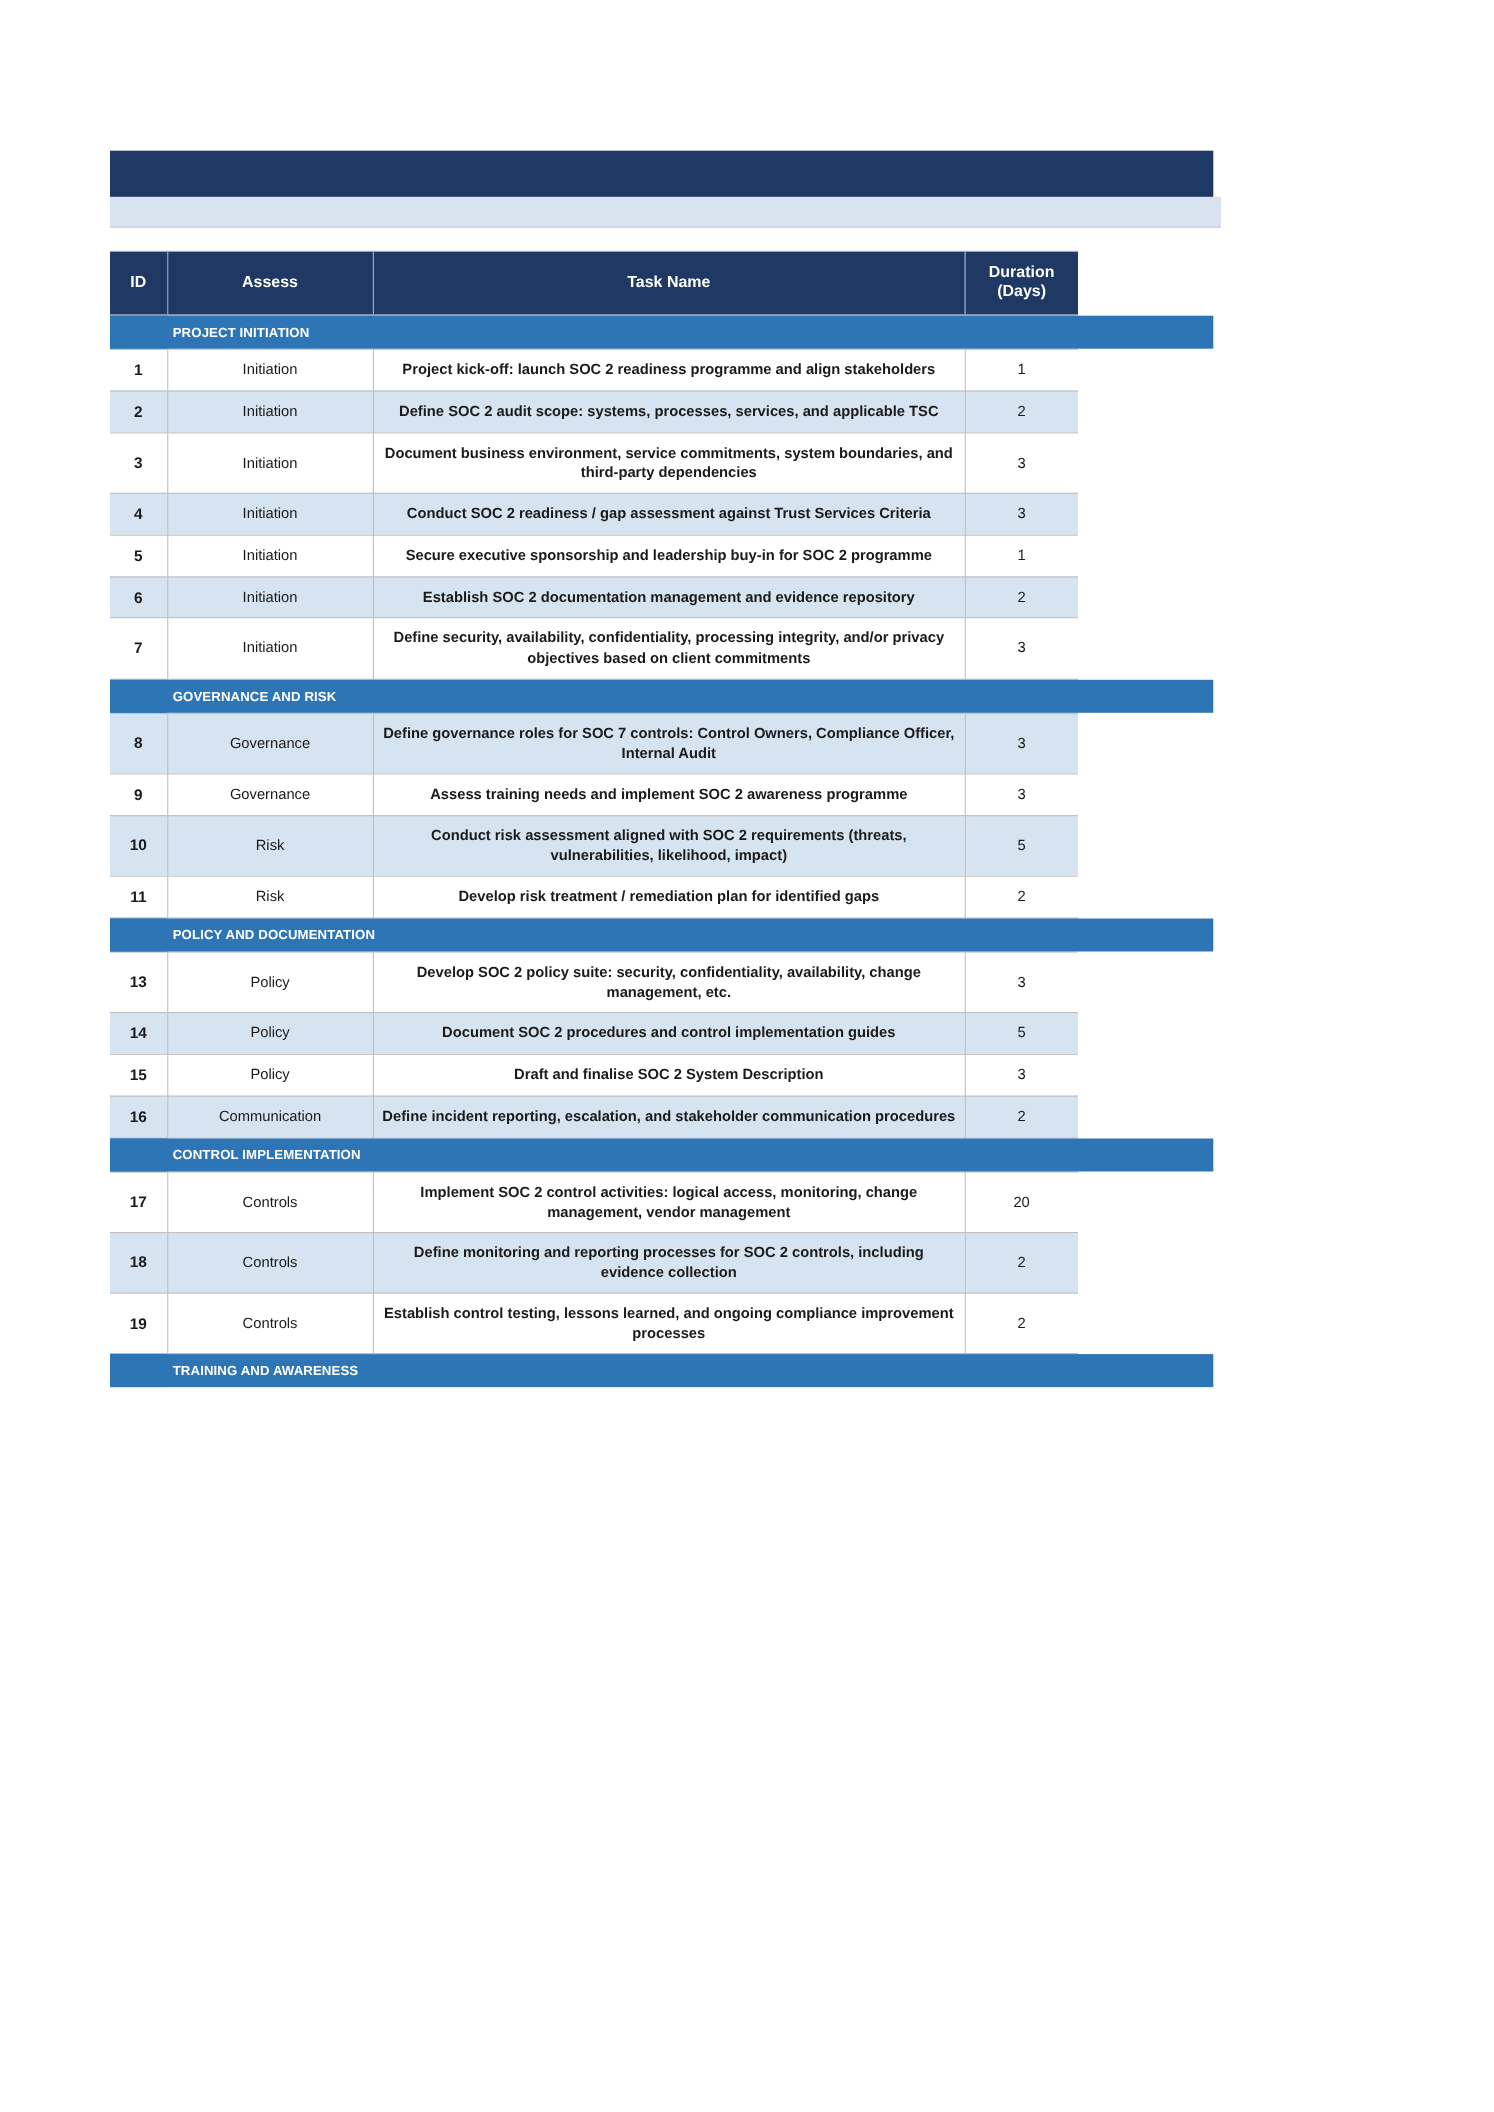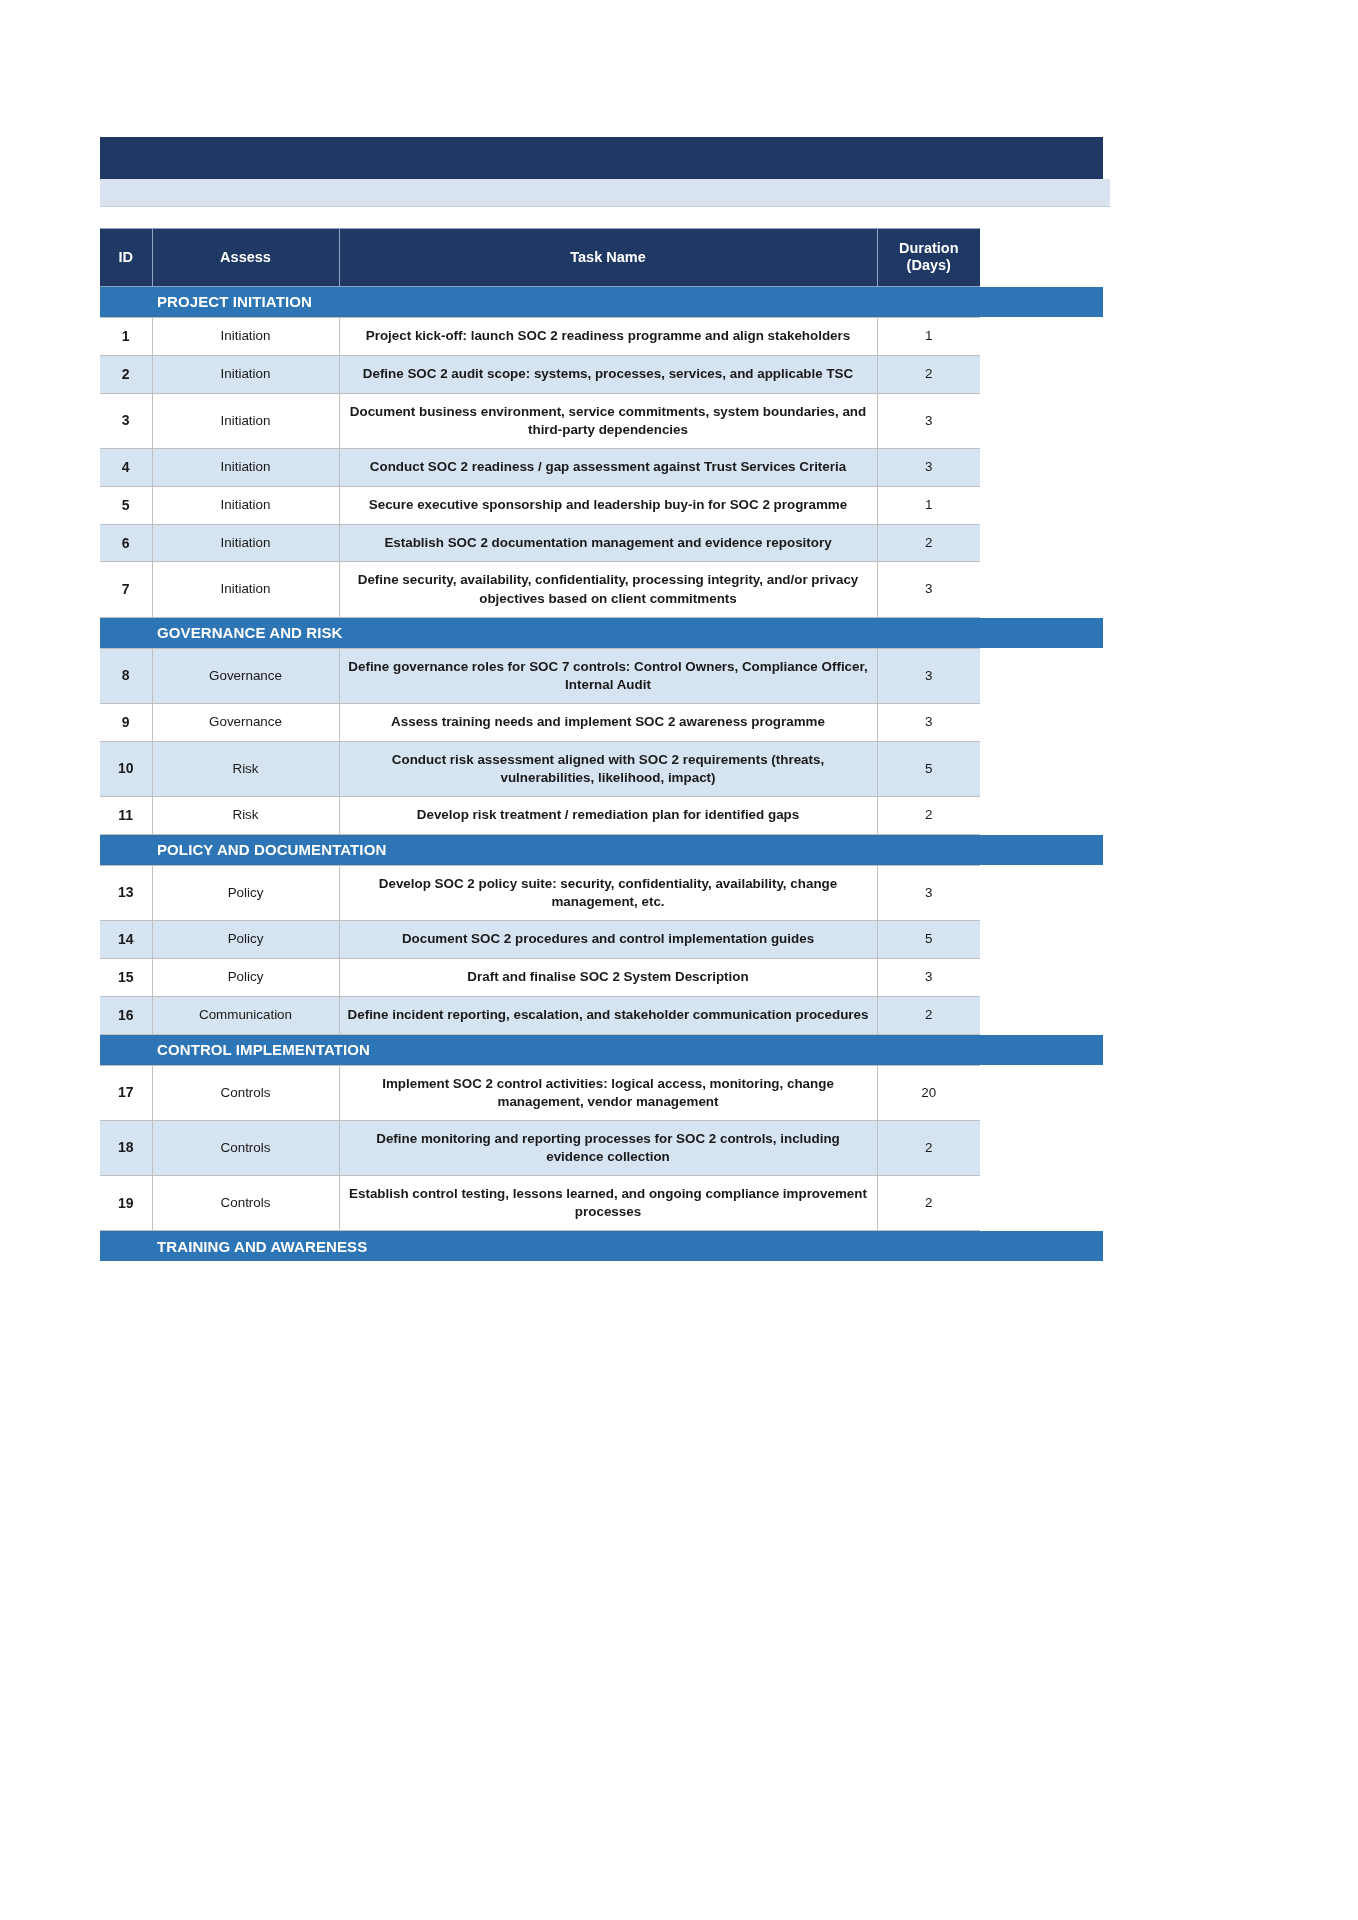--- a/index.html
+++ b/index.html
@@ -78,21 +78,21 @@
     align-items: center;
   }
   .section-bar .section-spacer {
     width: 52px;
     flex: 0 0 52px;
     height: 100%;
     background: #2e75b6;
   }
   .section-bar .section-label {
     color: #ffffff;
-    font-size: 15px;
+    font-size: 12px;
     font-weight: bold;
     letter-spacing: 0.1px;
     padding-left: 5px;
   }
   
   .section-bleed {
     position: absolute;
     left: 880px;
     top: 0;
     width: 123px;

